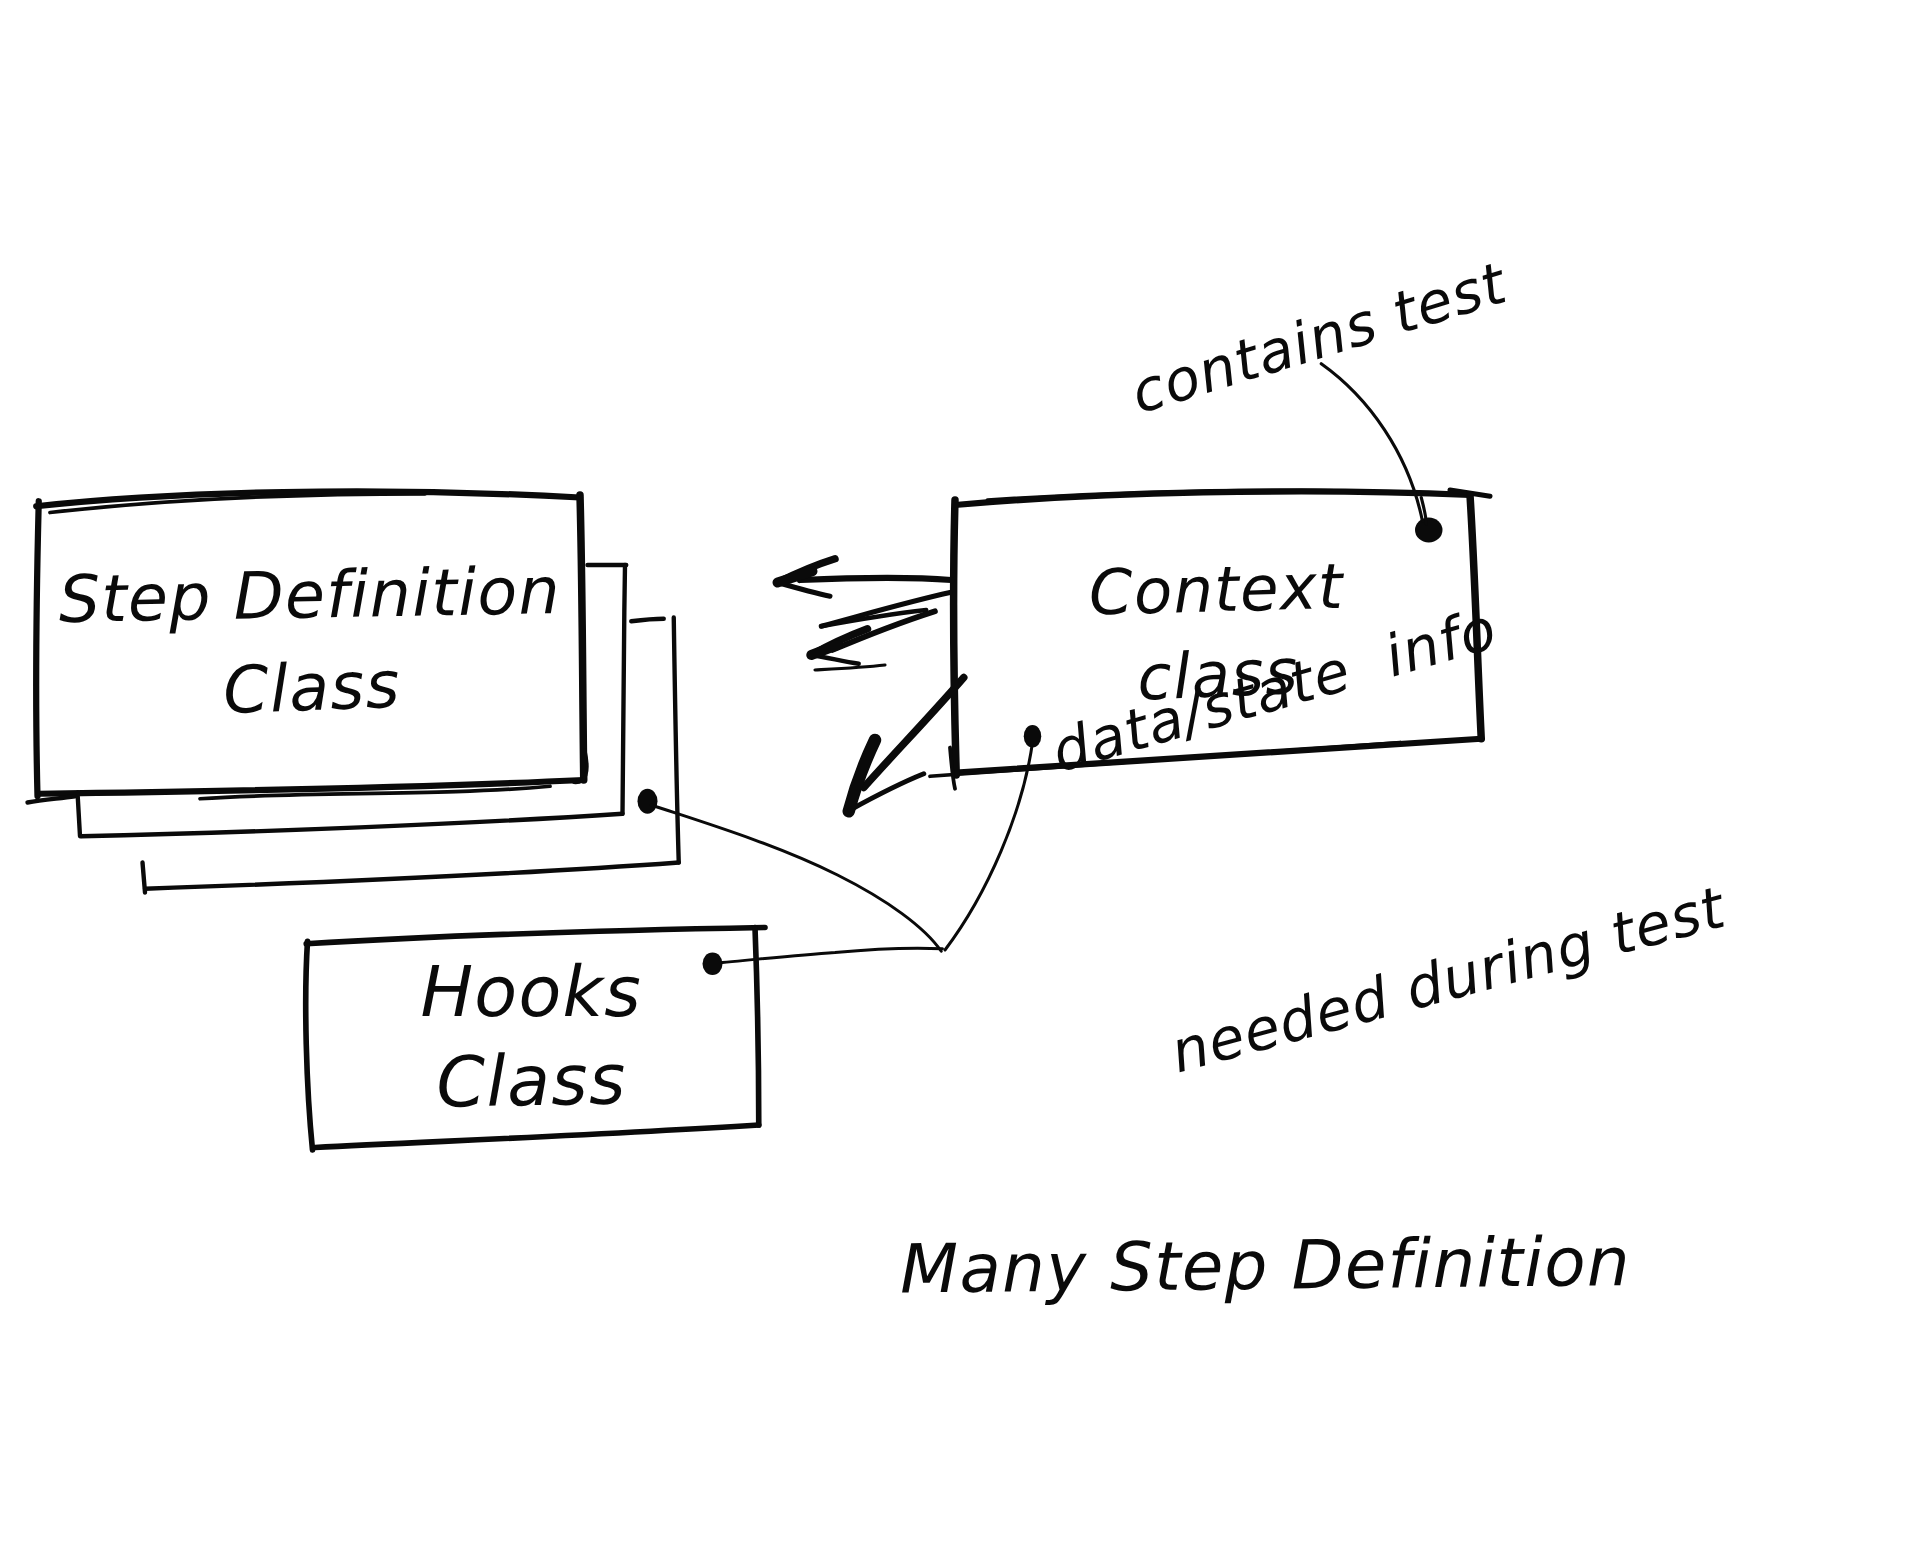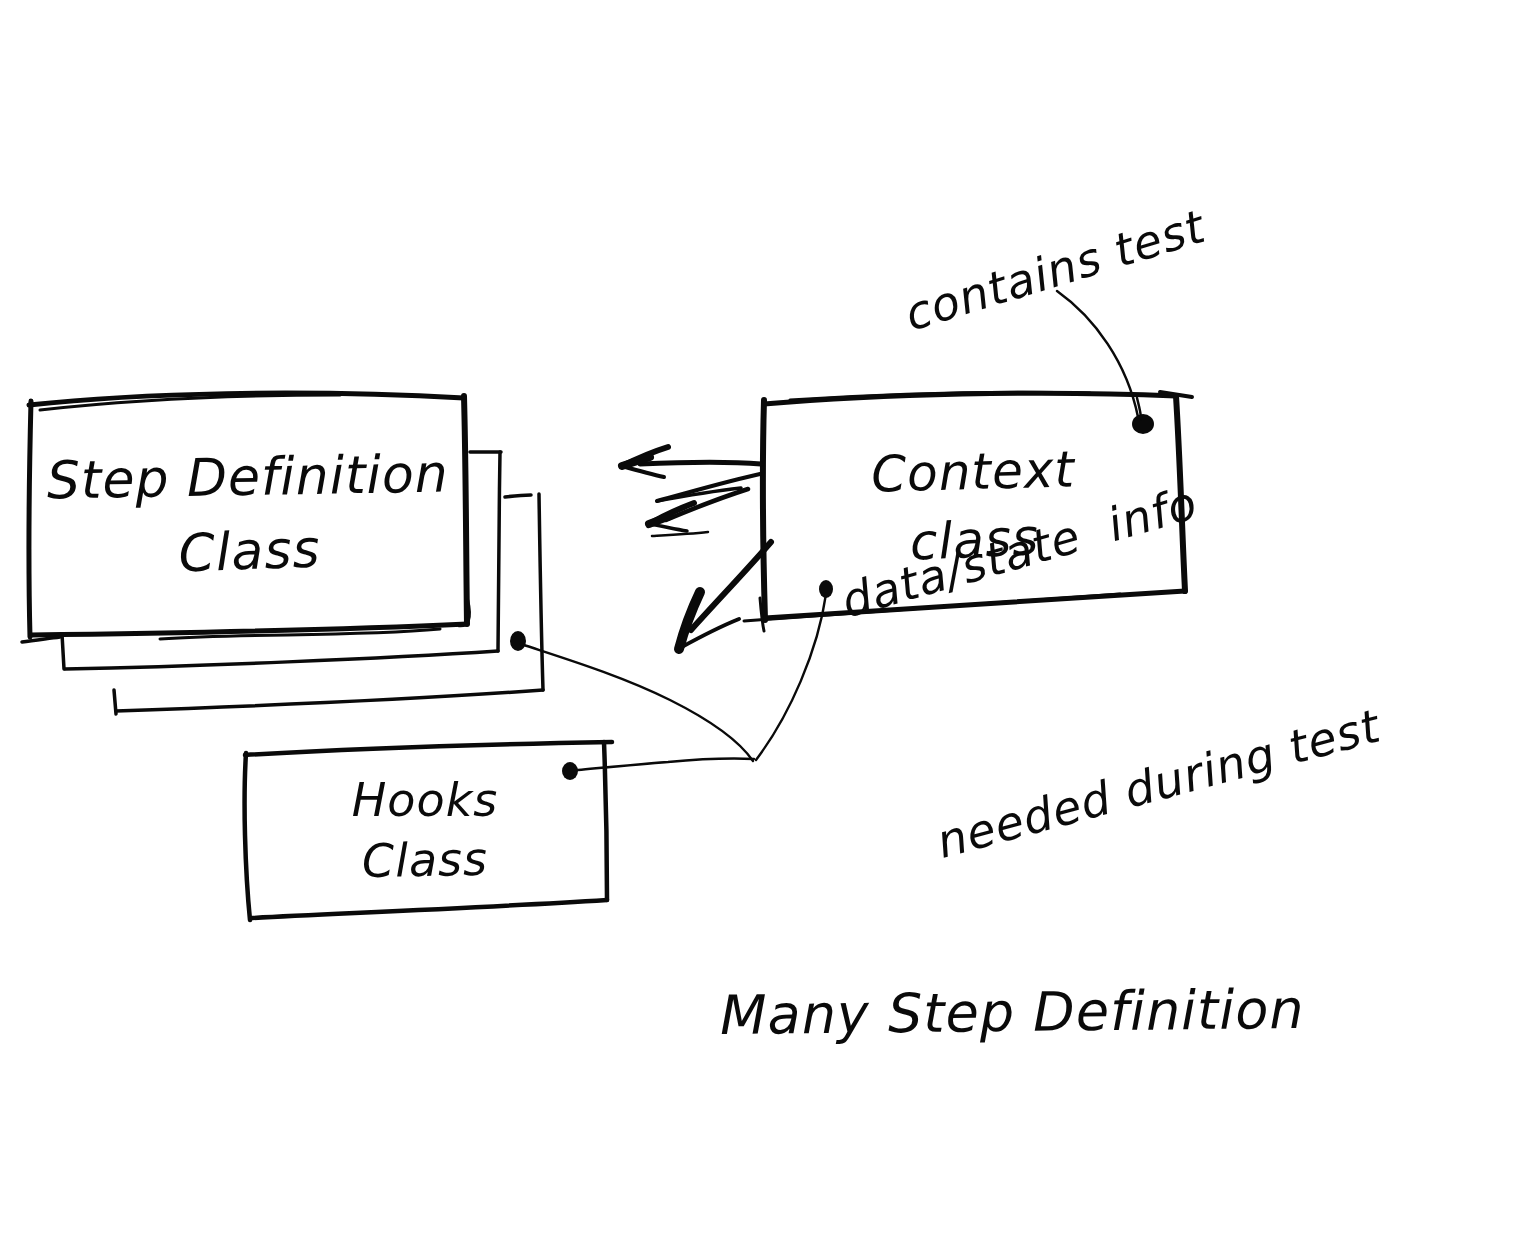--- a/index.html
+++ b/index.html
@@ -22,21 +22,21 @@
   .box-label{
     display:flex;flex-direction:column;
     align-items:center;justify-content:center;
     text-align:center;
   }
   .box-label span{display:block;}
   .step-label{left:30px;top:400px;width:437px;height:228px;font-size:52px;transform:rotate(-1deg);}
   .step-label span:nth-child(2){margin-top:14px;transform:rotate(-1deg);}
   .context-label{left:766px;top:400px;width:416px;height:212px;font-size:50px;transform:rotate(-1.5deg);}
   .context-label span:nth-child(2){margin-top:10px;transform:rotate(-1deg);}
-  .hooks-label{left:247px;top:748px;width:356px;height:164px;font-size:46px;}
+  .hooks-label{left:247px;top:748px;width:356px;height:164px;font-size:56px;}
   .hooks-label span:nth-child(2){margin-top:6px;transform:rotate(-1deg);}
   .annotation{
     left:700px;top:140px;width:820px;
     transform:rotate(-16deg);
     transform-origin:left top;
     font-size:46px;line-height:88px;
   }
   .annotation .hand-line{display:block;}
   .annotation .hand-line:nth-child(1){margin-left:150px;transform:rotate(-1deg);}
   .annotation .hand-line:nth-child(2){margin-left:10px;}

